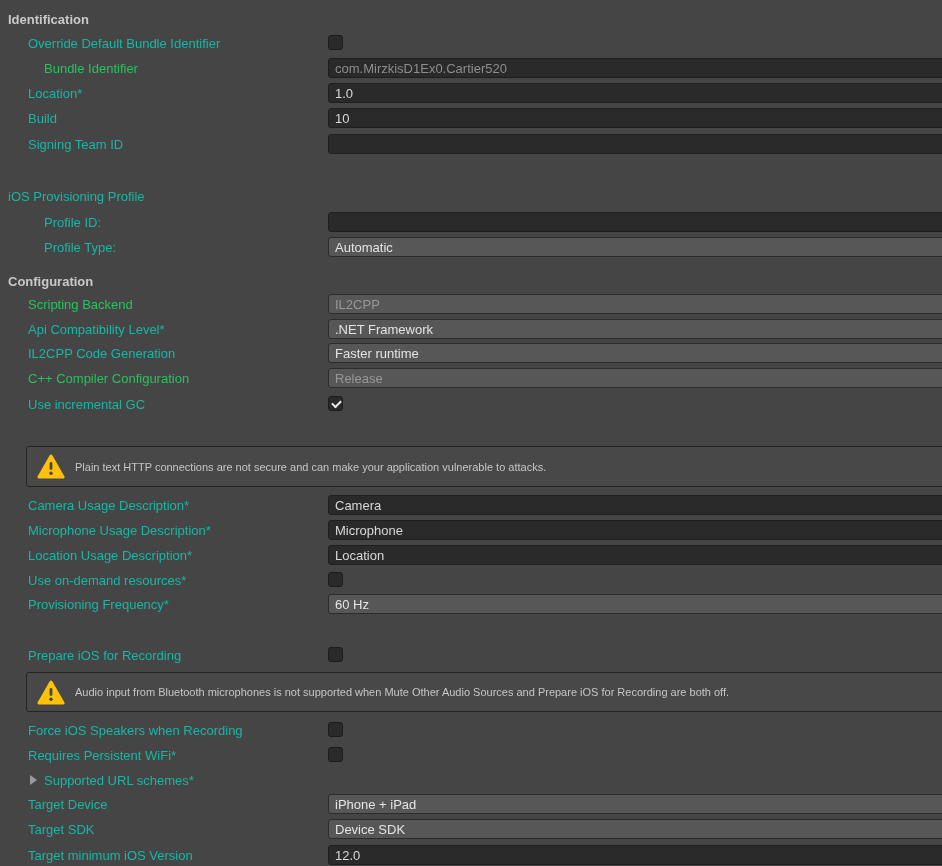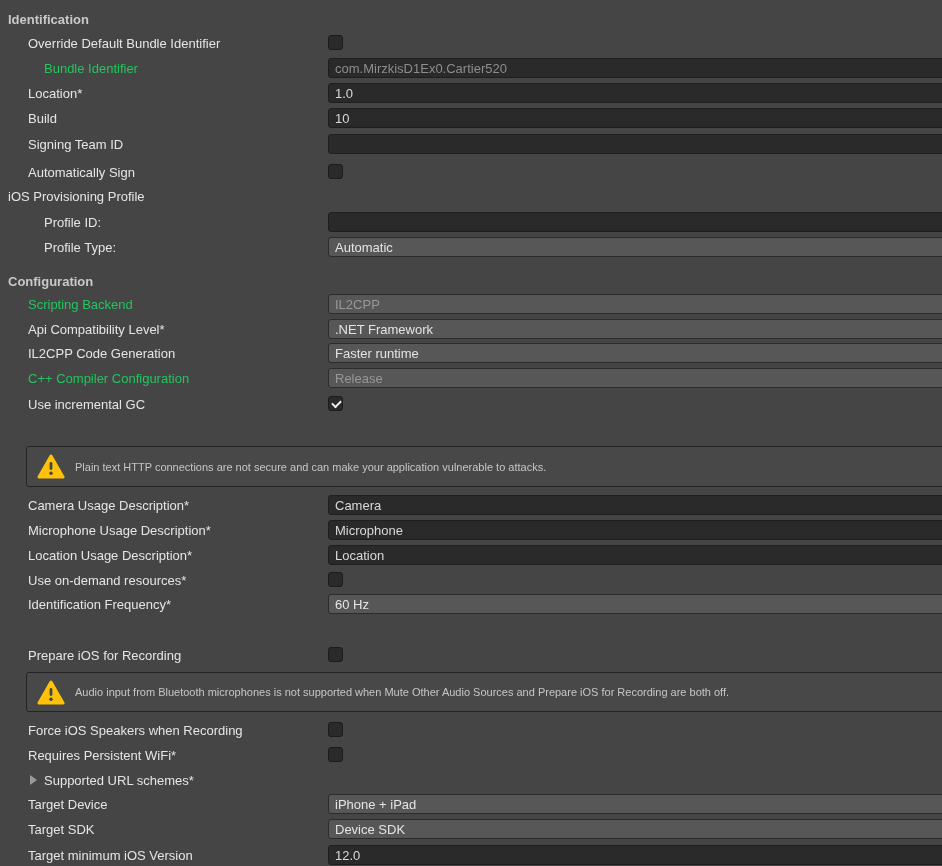--- a/index.html
+++ b/index.html
@@ -9,21 +9,21 @@
     font-family:"Liberation Sans", sans-serif;
     font-size:13px;
     position:relative;
   }
   #panel { position:absolute; inset:0; }
 
   .row { position:absolute; left:0; right:0; height:20px; }
 
   .label {
     position:absolute; top:50%; transform:translateY(-50%);
-    color:#e5e5e5; white-space:nowrap;
+    color:#14b8a6; white-space:nowrap;
   }
   .i0 { left:8px; }
   .i1 { left:28px; }
   .i2 { left:44px; }
   .header { font-weight:700; color:#c9c9c9; }
   .dim { color:#22c55e; }
 
   .value {
     position:absolute; left:328px; right:-6px; top:0; height:20px;
     display:flex; align-items:center;
@@ -109,24 +109,20 @@
   <div class="row" style="top:108px">
     <span class="label i1">Build</span>
     <div class="value textfield">10</div>
   </div>
 
   <div class="row" style="top:134px">
     <span class="label i1">Signing Team ID</span>
     <div class="value textfield"></div>
   </div>
 
-  <div class="row" style="top:162px">
-    <span class="label i1">Automatically Sign</span>
-    <div class="cb" aria-checked="false"></div>
-  </div>
 
   <div class="row" style="top:186px">
     <span class="label i0">iOS Provisioning Profile</span>
   </div>
 
   <div class="row" style="top:212px">
     <span class="label i2">Profile ID:</span>
     <div class="value textfield"></div>
   </div>
 
@@ -188,21 +184,21 @@
     <span class="label i1">Location Usage Description*</span>
     <div class="value textfield">Location</div>
   </div>
 
   <div class="row" style="top:570px">
     <span class="label i1">Use on-demand resources*</span>
     <div class="cb" aria-checked="false"></div>
   </div>
 
   <div class="row" style="top:594px">
-    <span class="label i1">Identification Frequency*</span>
+    <span class="label i1">Provisioning Frequency*</span>
     <div class="value dropdown">60 Hz</div>
   </div>
 
 
   <div class="row" style="top:645px">
     <span class="label i1">Prepare iOS for Recording</span>
     <div class="cb" aria-checked="false"></div>
   </div>
 
   <div class="warnbox" style="top:672px; height:40px">

